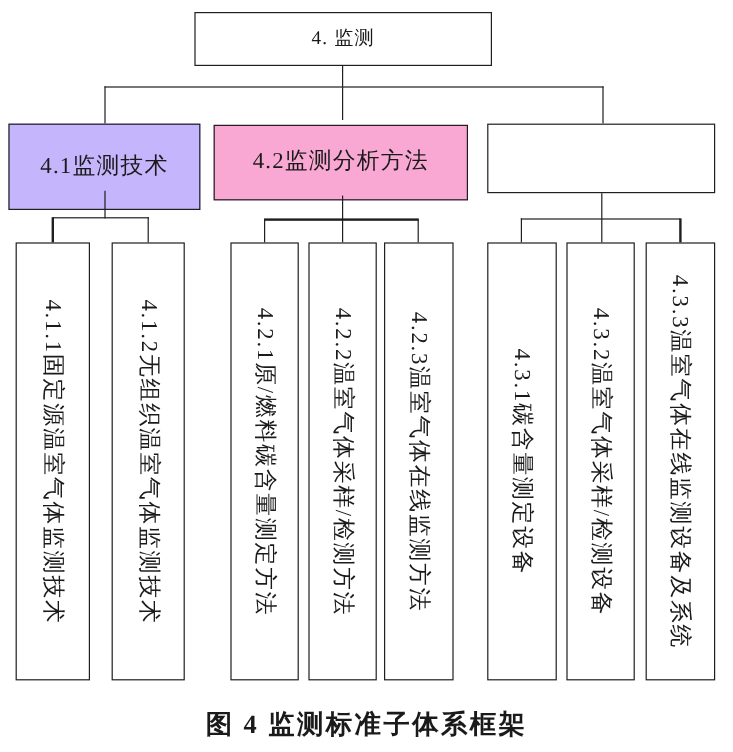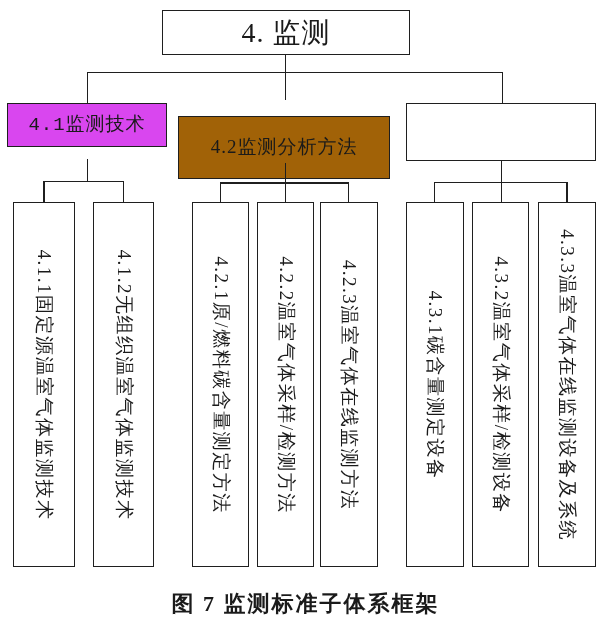--- a/index.html
+++ b/index.html
@@ -15,21 +15,21 @@
   .box {
     position: absolute;
     box-sizing: border-box;
     border: 1.8px solid #1f1f1f;
     background: #ffffff;
     display: flex;
     align-items: center;
     justify-content: center;
     text-align: center;
   }
-  .root-box { font-size: 28px; letter-spacing: 1px; }
+  .root-box { font-size: 16px; letter-spacing: 1px; }
   .branch-box { font-size: 19px; letter-spacing: 1px; line-height: 1.3; }
   .branch-box .stack span { display: block; }
   .leaf-box { border-width: 1.5px; }
   .vtext {
     position: absolute;
     top: 50%;
     left: 50%;
     transform: translate(-50%, -50%) rotate(90deg);
     white-space: nowrap;
     font-size: 19px;
@@ -57,24 +57,24 @@
   <div class="box root-box" style="left: 162px; top: 10px; width: 248px; height: 45px; border-color: rgb(31, 31, 31); background: rgb(255, 255, 255);">
     <span>4. 监测</span>
   </div>
 
   <div class="vline" style="left: 284.5px; top: 55px; height: 17px; background: rgb(31, 31, 31);"></div>
   <div class="hline" style="left: 87px; top: 71.5px; width: 415.5px; background: rgb(31, 31, 31);"></div>
   <div class="vline" style="left: 86.5px; top: 72px; height: 31px; background: rgb(31, 31, 31);"></div>
   <div class="vline" style="left: 284.5px; top: 72px; height: 28px; background: rgb(31, 31, 31);"></div>
   <div class="vline" style="left: 501.5px; top: 72px; height: 31px; background: rgb(31, 31, 31);"></div>
 
-  <div class="box branch-box" style="left: 7px; top: 103px; width: 160px; height: 44px; border-color: rgb(31, 31, 31); background: #d946ef; font-family: Liberation Mono, monospace;">
+  <div class="box branch-box" style="left: 7px; top: 103px; width: 160px; height: 72px; border-color: rgb(31, 31, 31); background: #c4b5fd;">
     <span>4.1监测技术</span>
   </div>
-  <div class="box branch-box" style="left: 178px; top: 116px; width: 212px; height: 63px; border-color: rgb(31, 31, 31); background: #a16207;">
+  <div class="box branch-box" style="left: 178px; top: 104px; width: 212px; height: 63px; border-color: rgb(31, 31, 31); background: #f9a8d4;">
     <span>4.2监测分析方法</span>
   </div>
   <div class="box branch-box" style="left: 406px; top: 103px; width: 190px; height: 58px; border-color: rgb(31, 31, 31); background: rgb(255, 255, 255);">
     <div class="stack">
     </div>
   </div>
 
   <div class="vline" style="left: 86.5px; top: 159px; height: 22.5px; background: rgb(31, 31, 31);"></div>
   <div class="hline" style="left: 43.5px; top: 180.5px; width: 80px; background: rgb(31, 31, 31);"></div>
   <div class="vline" style="left: 43px; top: 181px; height: 21.5px; background: rgb(31, 31, 31);"></div>
@@ -112,15 +112,15 @@
   <div class="box leaf-box" style="left: 406px; top: 202px; width: 58px; height: 365px; border-color: rgb(31, 31, 31); background: rgb(255, 255, 255);">
     <span class="vtext">4.3.1碳含量测定设备</span>
   </div>
   <div class="box leaf-box" style="left: 472px; top: 202px; width: 57px; height: 365px; border-color: rgb(31, 31, 31); background: rgb(255, 255, 255);">
     <span class="vtext">4.3.2温室气体采样/检测设备</span>
   </div>
   <div class="box leaf-box" style="left: 538px; top: 202px; width: 58px; height: 365px; border-color: rgb(31, 31, 31); background: rgb(255, 255, 255);">
     <span class="vtext">4.3.3温室气体在线监测设备及系统</span>
   </div>
 
-  <div class="caption">图 7 监测标准子体系框架</div>
+  <div class="caption">图 4 监测标准子体系框架</div>
 
 </div>
 
 </body></html>

